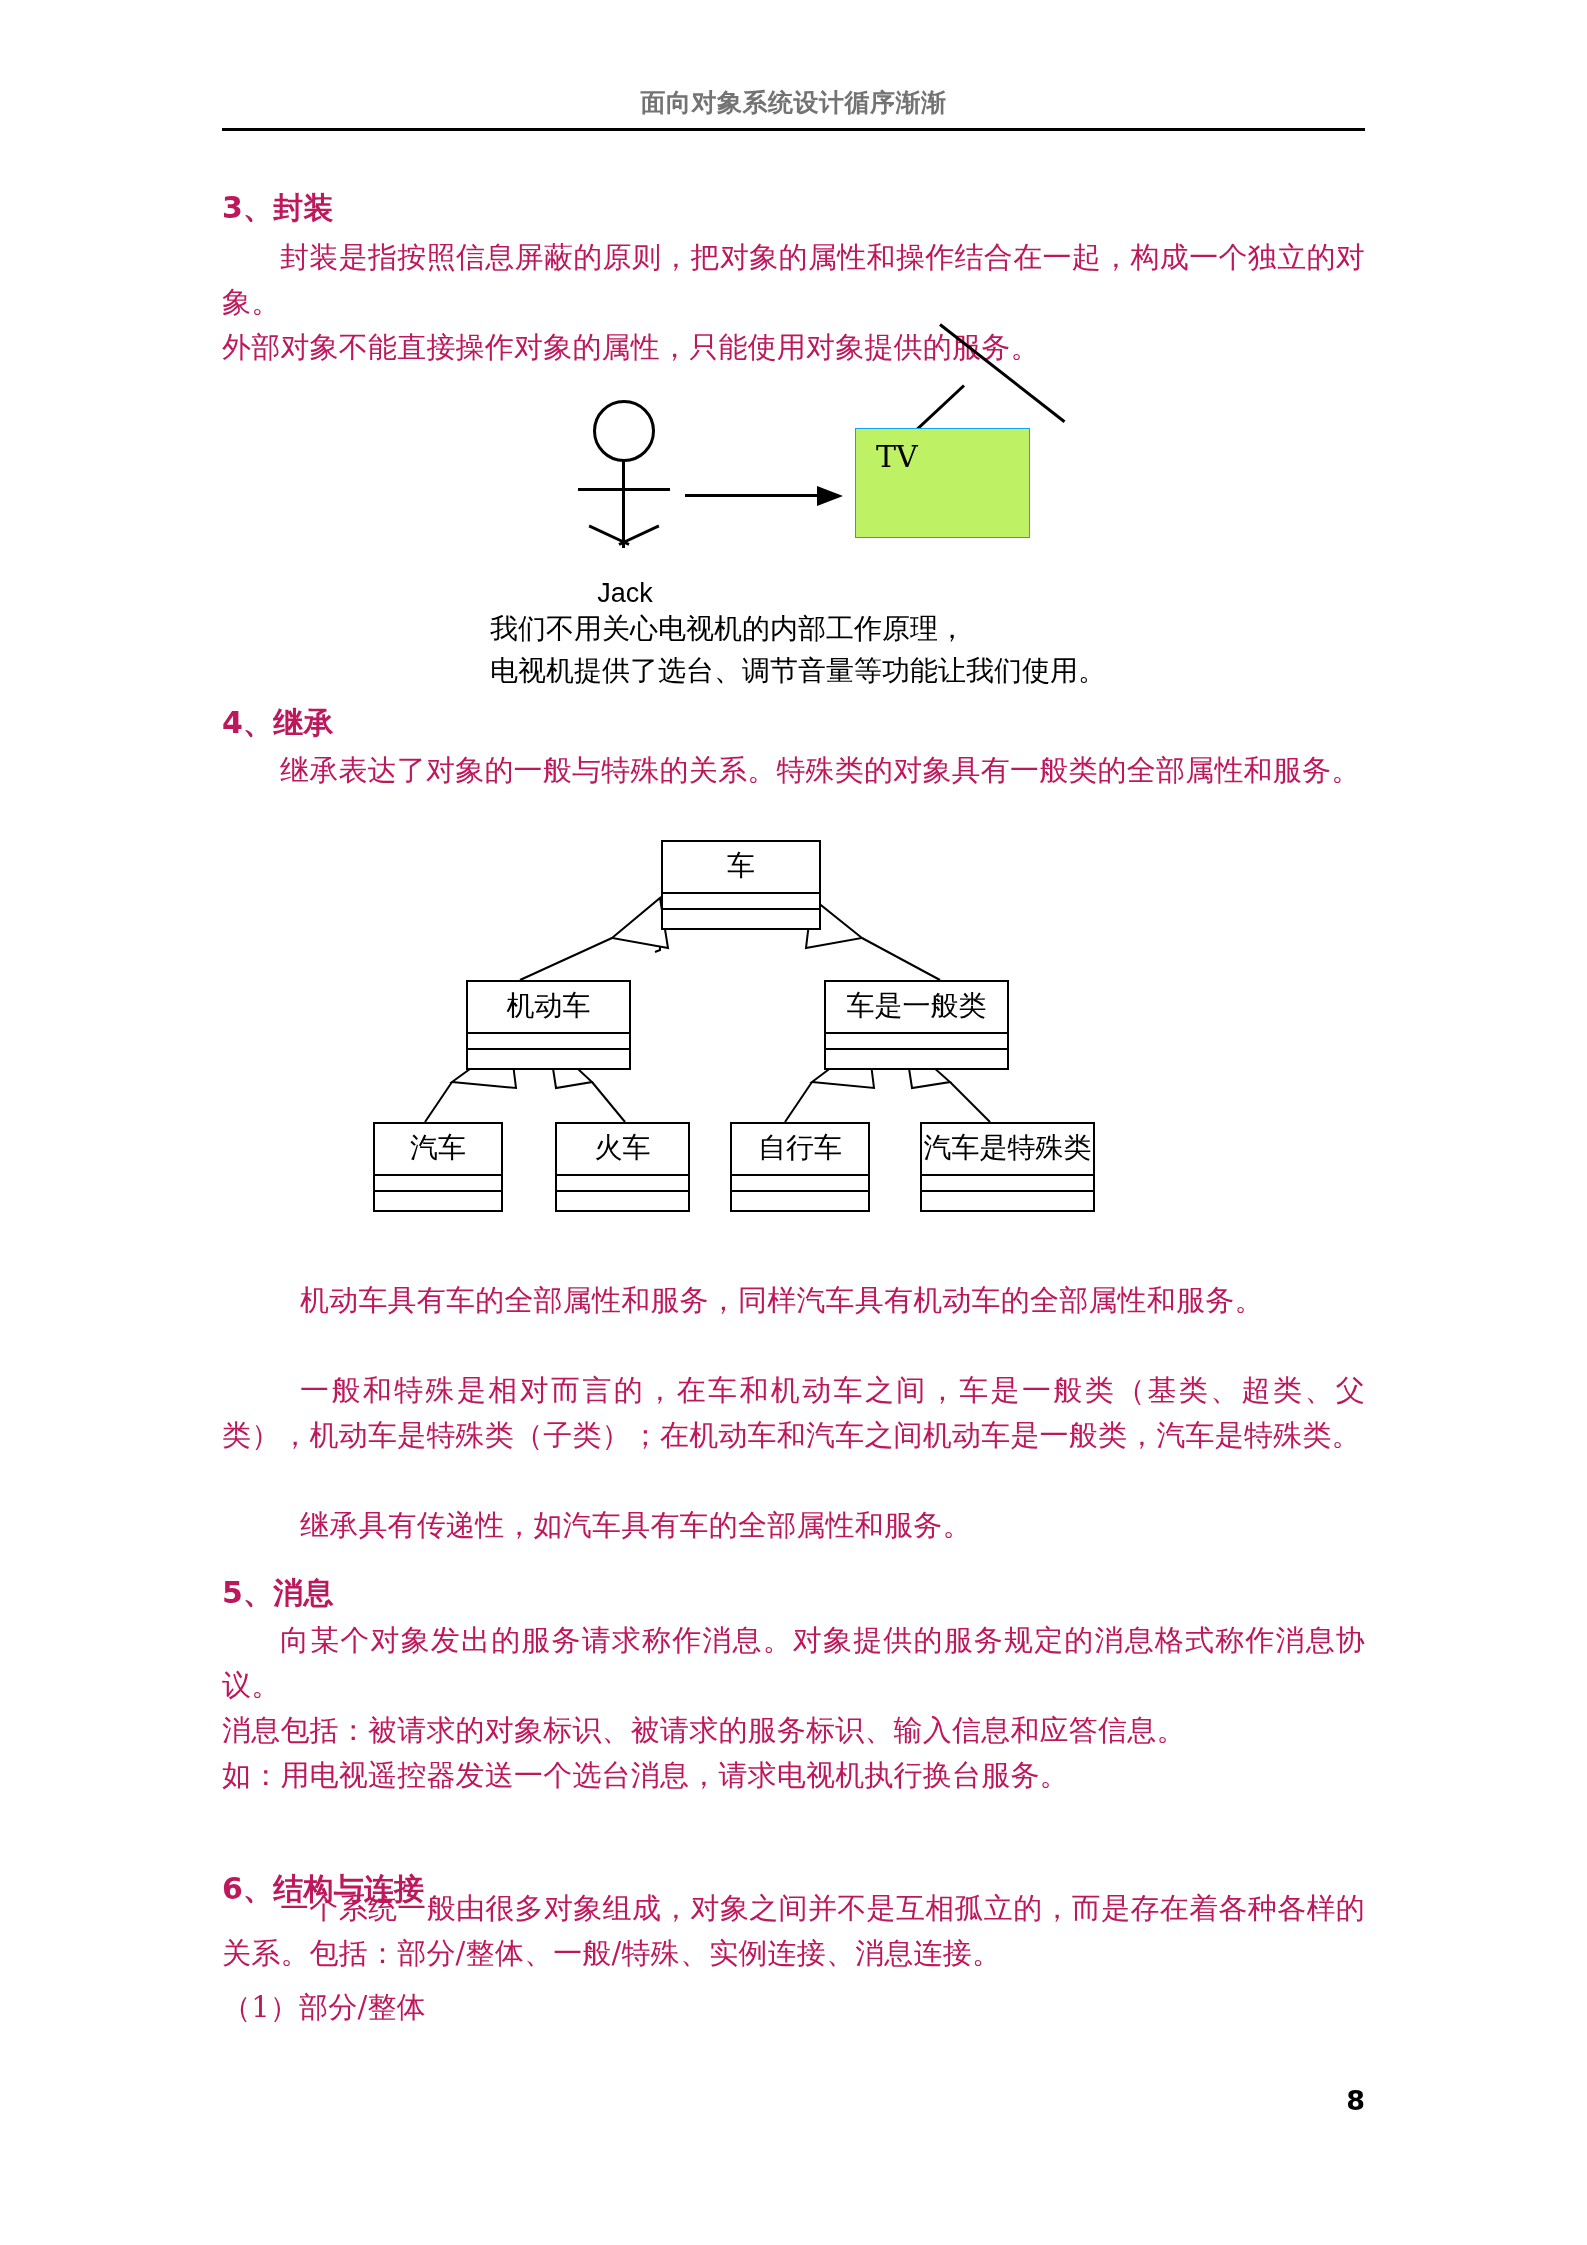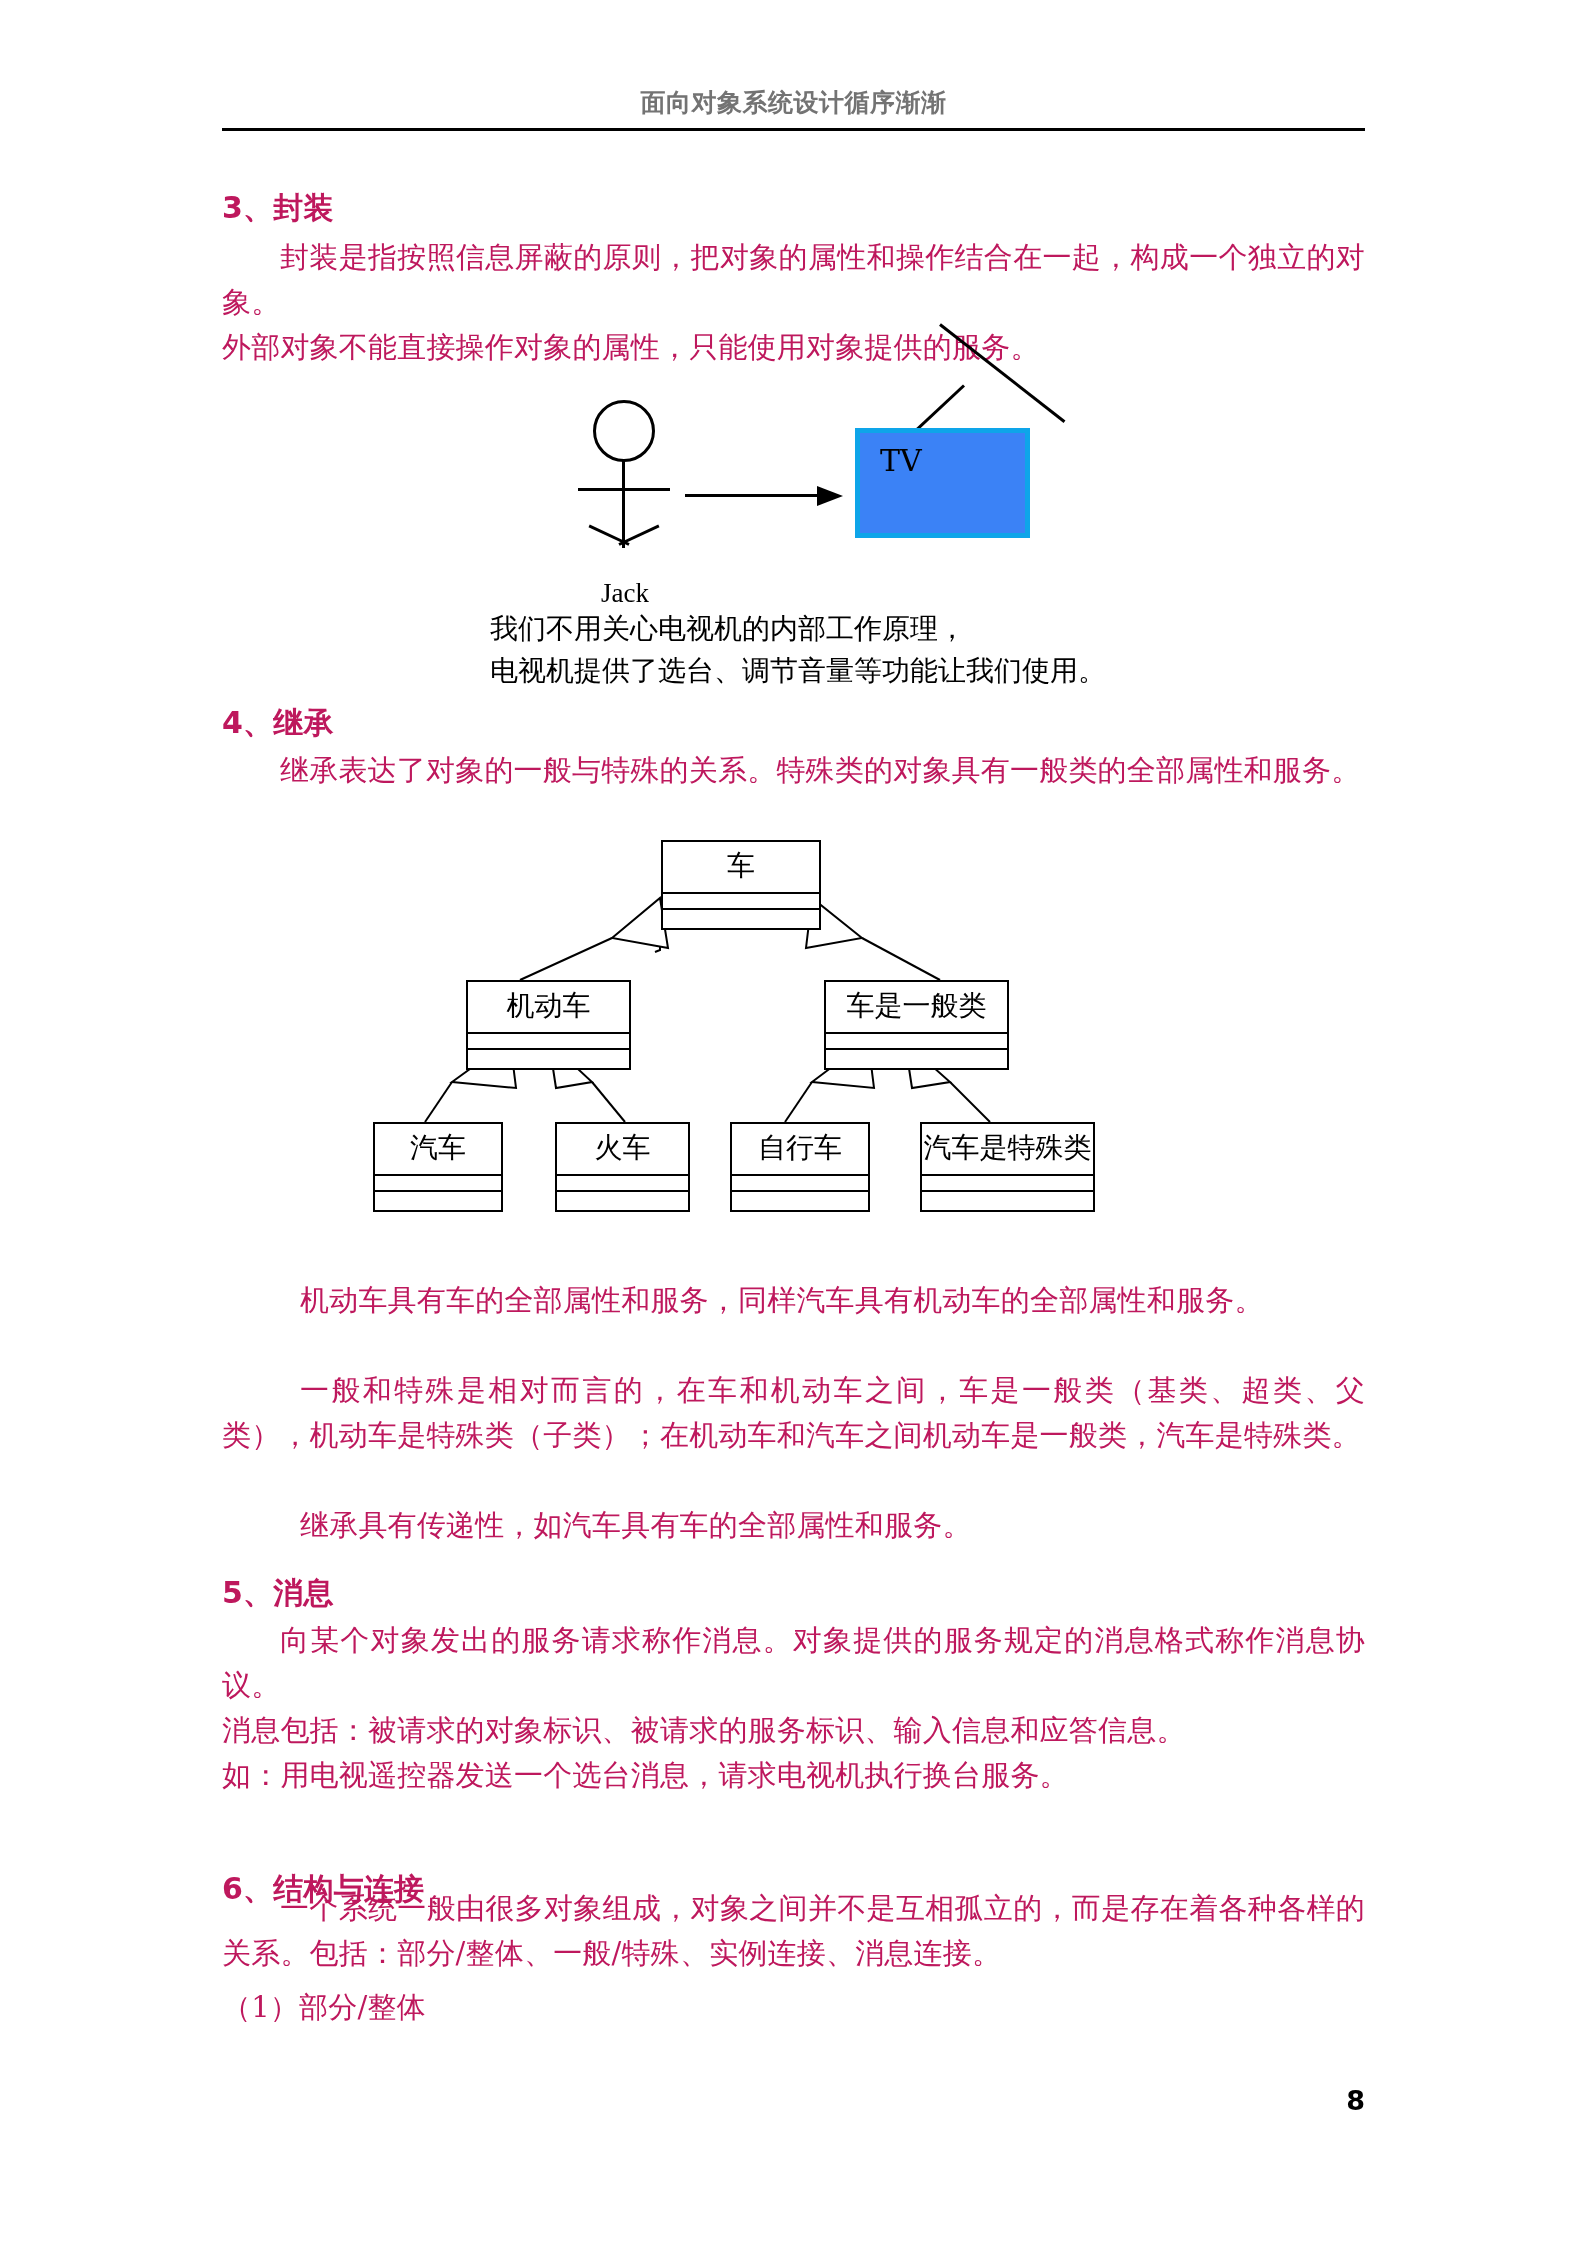--- a/index.html
+++ b/index.html
@@ -99,41 +99,41 @@
   }
   .actor .leg-r {
     position: absolute; left: 54px; top: 143px;
     width: 44px; height: 3px; background: #000;
     transform-origin: left center; transform: rotate(-25deg);
   }
   .actor .name {
     position: absolute; left: -10px; top: 178px;
     width: 140px; text-align: center;
     font-size: 27px;
-    font-family: Liberation Serif, serif;
+    font-family: Liberation Sans, sans-serif;
   }
 
   .arrow1 { position: absolute; left: 685px; top: 101px; width: 160px; height: 20px; }
   .arrow1 .shaft {
     position: absolute; left: 0; top: 8px;
     width: 138px; height: 3px; background: #000;
   }
   .arrow1 .head {
     position: absolute; left: 132px; top: 0;
     width: 0; height: 0;
     border-top: 10px solid transparent;
     border-bottom: 10px solid transparent;
     border-left: 26px solid #000;
   }
 
   .tvbox {
     position: absolute; left: 855px; top: 43px;
     width: 175px; height: 110px;
-    border: 5px solid #0ea5e9;
-    background: #3b82f6;
+    border: 1px solid #0ea5e9;
+    background: #bef264;
   }
   .tvbox .label {
     position: absolute; left: 20px; top: 10px;
     font-size: 30px;
     font-family: "DejaVu Serif", "Liberation Serif", serif;
   }
   .ant-l {
     position: absolute; left: 884px; top: -1px;
     width: 80px; height: 3px; background: #000;
     transform-origin: right center; transform: rotate(-43deg);

